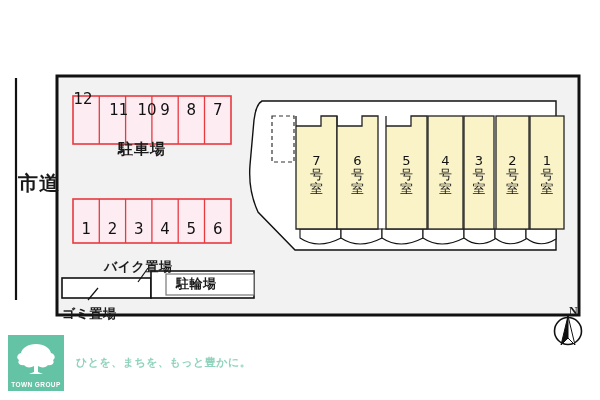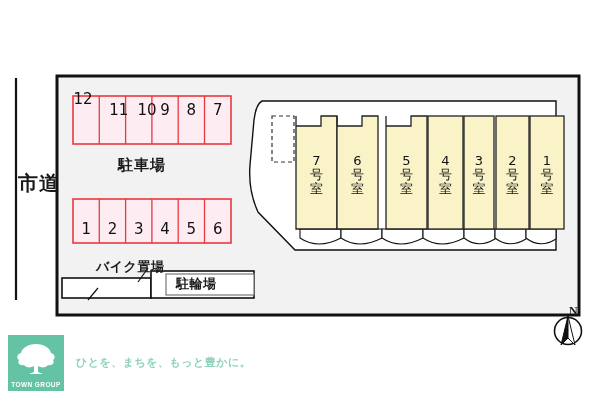--- a/index.html
+++ b/index.html
@@ -96,26 +96,26 @@
     white-space: nowrap;
   }
   .lbl-shido {
     left: 18px;
     top: 170px;
     font-size: 20px;
     letter-spacing: 1px;
   }
   .lbl-parking {
     left: 118px;
-    top: 156px;
+    top: 140px;
     font-size: 15px;
     letter-spacing: 1px;
   }
   .lbl-bike {
-    left: 96px;
+    left: 104px;
     top: 258px;
     font-size: 13px;
     letter-spacing: .5px;
   }
   .lbl-cycle {
     left: 176px;
     top: 275px;
     font-size: 13px;
     letter-spacing: .5px;
     font-family: Liberation Serif, serif;
@@ -231,20 +231,21 @@
   </svg>
 
   <div class="map-label lbl-shido">市道</div>
 
   <div class="map-label lbl-parking">駐車場</div>
 
   <div class="map-label lbl-bike">バイク置場</div>
 
   <div class="map-label lbl-cycle">駐輪場</div>
 
+  <div class="map-label lbl-gomi">ゴミ置場</div>
 
   <div class="map-label lbl-north">N</div>
 
   <div class="stall-num" style="left:73px;  top:90px; width:20px;">12</div>
   <div class="stall-num" style="left:99.3px;top:101px; width:39px;">11</div>
   <div class="stall-num" style="left:125.6px;top:101px;width:43px;">10</div>
   <div class="stall-num" style="left:151.9px;top:101px;width:26.3px;">9</div>
   <div class="stall-num" style="left:178.2px;top:101px;width:26.3px;">8</div>
   <div class="stall-num" style="left:204.5px;top:101px;width:26.3px;">7</div>
 

